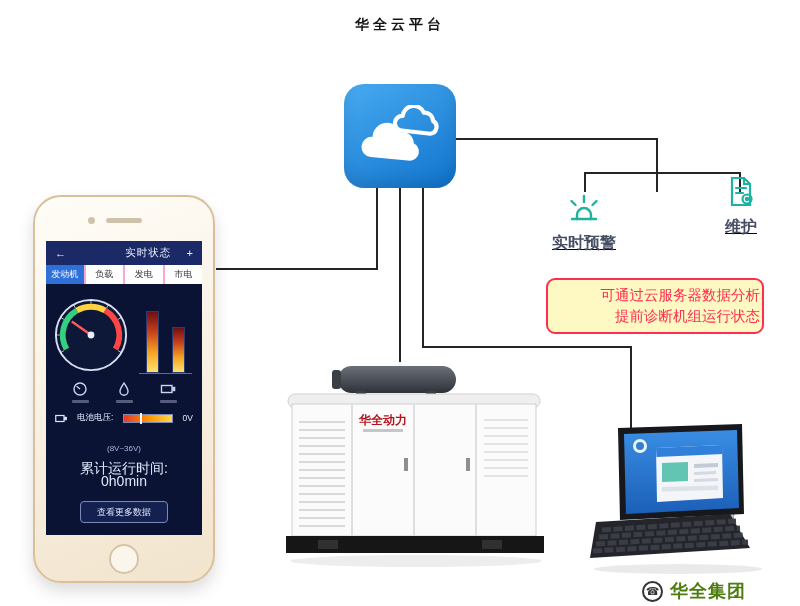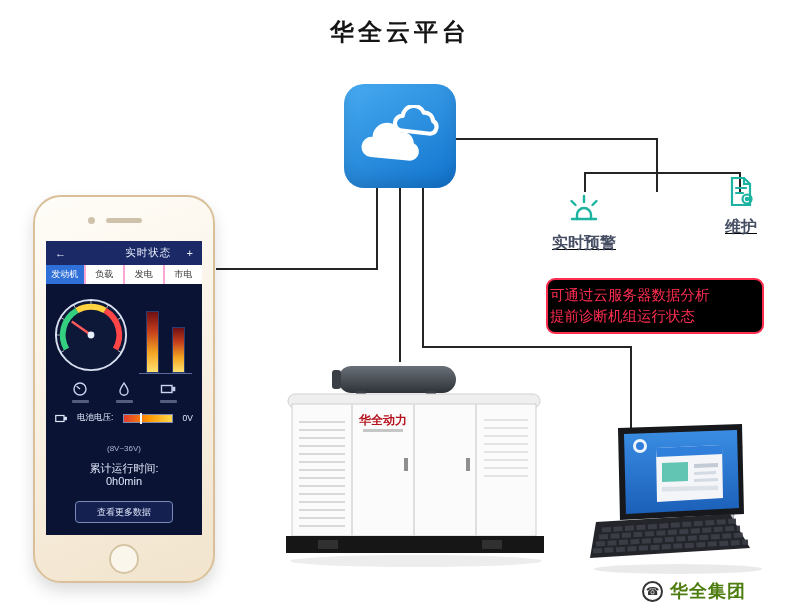--- a/index.html
+++ b/index.html
@@ -3,40 +3,40 @@
 <meta charset="utf-8">
 <style>
   * { box-sizing: border-box; margin: 0; padding: 0; }
   html,body { background:#fff; }
   .canvas {
     position: relative; width: 800px; height: 606px; background: #ffffff;
     overflow: hidden; font-family: "Liberation Sans", sans-serif;
   }
   .title {
     position: absolute; top: 16px; left: 0; right: 0; text-align: center;
-    font-size: 24px; font-weight: bold; color: #151515; letter-spacing: 4px;
+    font-size: 14px; font-weight: bold; color: #151515; letter-spacing: 4px;
   }
   .ln { position: absolute; background: #242424; }
 
   
   .cloud-box {
     position: absolute; left: 344px; top: 84px; width: 112px; height: 104px;
     border-radius: 20px; background: linear-gradient(150deg, #47aaf0, #1173cd);
     display: flex; align-items: center; justify-content: center;
     box-shadow: inset 0 -8px 14px rgba(0,0,0,.10);
   }
 
   
   .feature { position: absolute; width: 92px; text-align: center; text-decoration: underline; }
   .feature .lbl { margin-top: 5px; font-size: 16px; font-weight: bold; color: #464e64; }
 
   .note {
     position: absolute; left: 546px; top: 278px; width: 218px;
-    border: 2px solid #ff2d4f; border-radius: 9px; background: #000000;
-    color: #ff2d4f; font-size: 14.5px; text-align: left;
+    border: 2px solid #ff2d4f; border-radius: 9px; background: #fef9c3;
+    color: #ff2d4f; font-size: 14.5px; text-align: right;
     padding: 5px 2px; line-height: 21px;
   }
 
   
   .phone {
     position: absolute; left: 33px; top: 195px; width: 182px; height: 388px;
     background: linear-gradient(160deg, #fffdf8, #f2e4cd);
     border: 2px solid #d9c09a; border-radius: 28px;
     box-shadow: 0 8px 16px rgba(0,0,0,.14);
   }
@@ -68,22 +68,22 @@
   .mini-icons { display:flex; justify-content:space-around; margin-top:7px; padding:0 12px; }
   .mini { display:flex; flex-direction:column; align-items:center; gap:3px; }
   .mini .fk { width:17px; height:3px; border-radius:1px; background:rgba(205,216,245,.38); }
 
   .batt-row { display:flex; align-items:center; gap:10px; margin-top:9px;
     padding:0 9px; font-size:8.5px; color:#dfe7fa; }
   .batt-bar { flex:1; height:9px; border:1px solid #7c8ab8; position:relative;
     background: linear-gradient(90deg,#e23a2e,#ff9500,#ffd84d); }
   .batt-bar .notch { position:absolute; left:34%; top:-2px; width:2px; height:11px; background:#fff; }
   .range { text-align:center; font-size:8px; color:#a9b5dc; margin-top:20px; }
-  .runtime { text-align:center; font-size:11px; color:#dfe7fa; margin-top:9px; line-height:13px; }
-  .more-btn { margin:13px auto 0; width:98px; height:22px; border:1px solid #7c8ab8;
+  .runtime { text-align:center; font-size:14px; color:#dfe7fa; margin-top:9px; line-height:13px; }
+  .more-btn { margin:13px auto 0; width:88px; height:22px; border:1px solid #7c8ab8;
     border-radius:4px; background:#132050; color:#dfe7fa; font-size:9px;
     display:flex; align-items:center; justify-content:center; }
 
   .generator { position:absolute; left:276px; top:358px; }
   .laptop    { position:absolute; left:590px; top:424px; }
 
   .logo { position:absolute; left:642px; top:579px; display:flex; align-items:center; gap:7px; }
   .logo .ring { width:21px; height:21px; border:2px solid #343434; border-radius:50%;
     display:flex; align-items:center; justify-content:center; font-size:11px; color:#343434; }
   .logo .txt { font-size:18px; font-weight:bold; color:#4d7c0f; letter-spacing:1px; }

